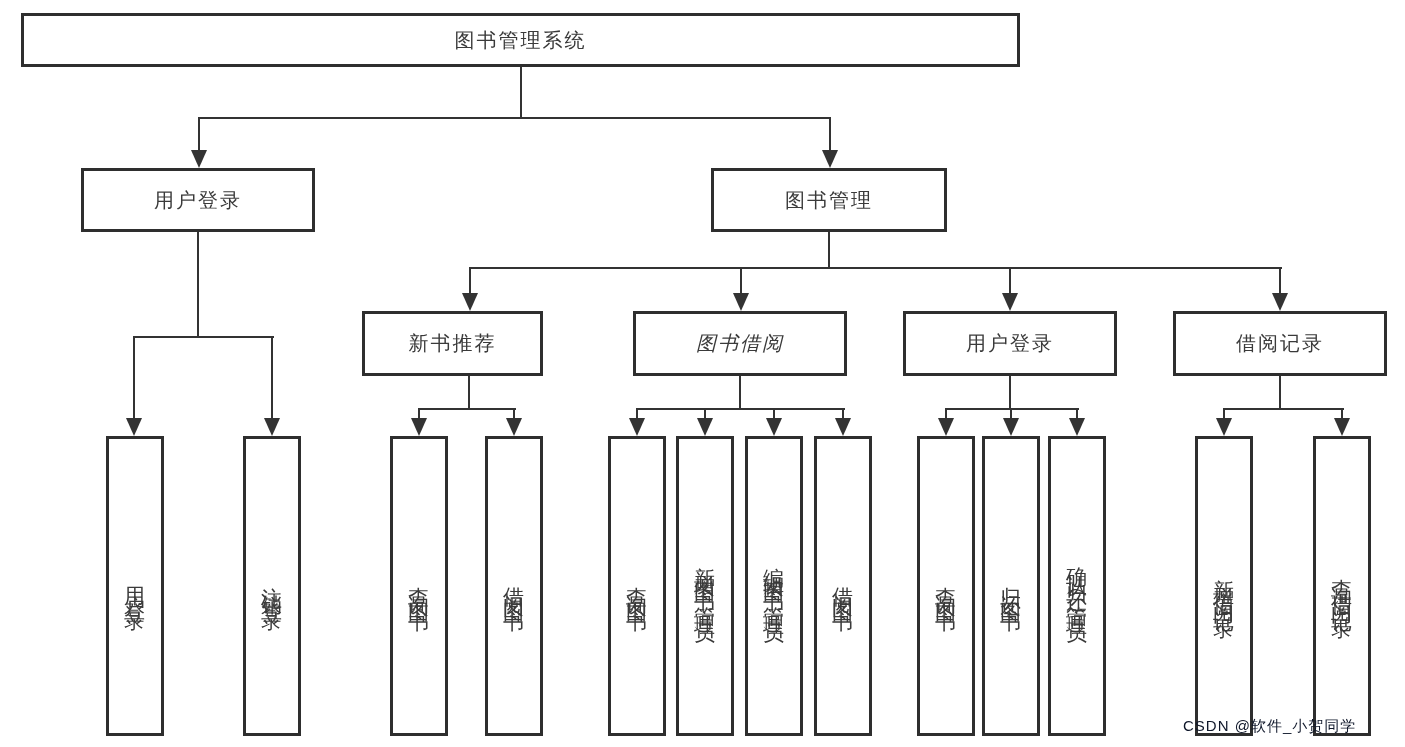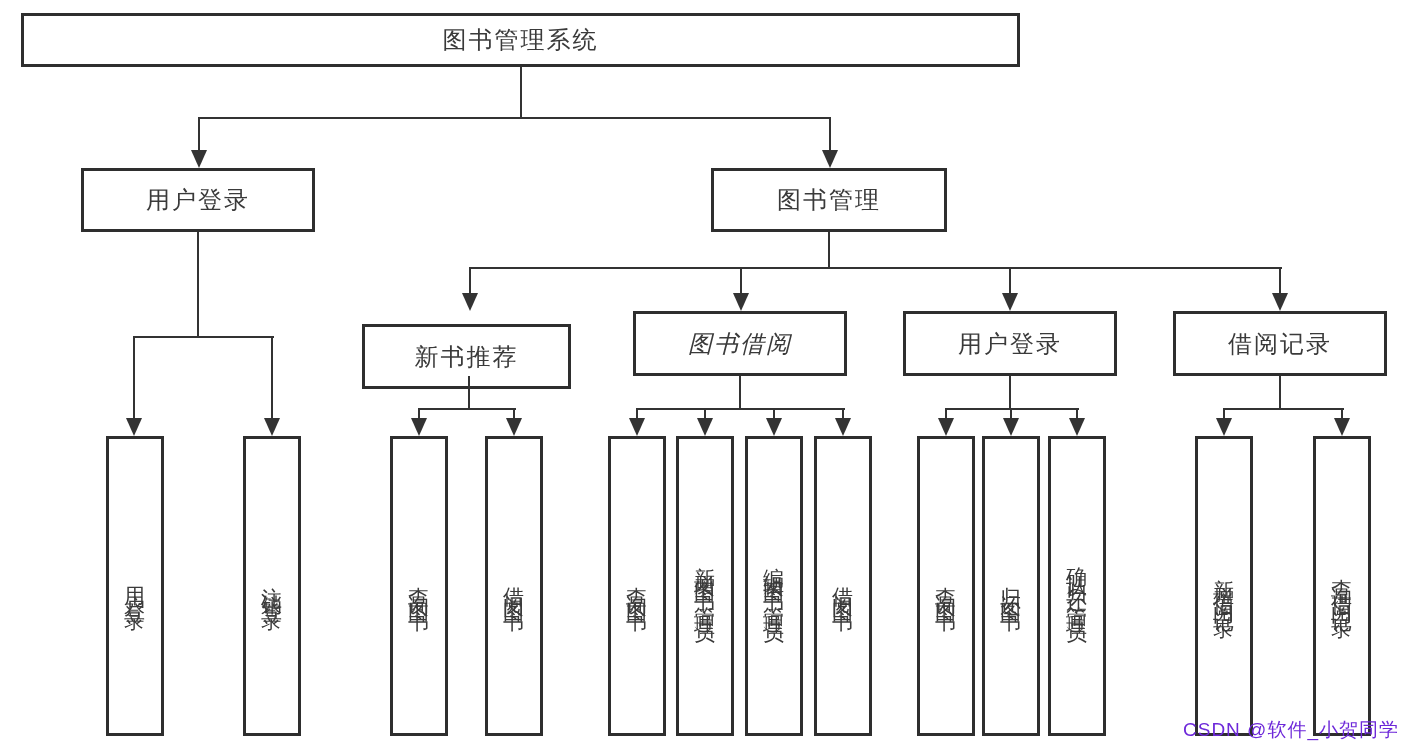--- a/index.html
+++ b/index.html
@@ -12,21 +12,21 @@
   }
   .box{
     position:absolute;
     box-sizing:border-box;
     background:#ffffff;
     border:3px solid #2e2e2e;
     display:flex;
     align-items:center;
     justify-content:center;
     color:#3a3a3a;
-    font-size:24px;
+    font-size:20px;
     letter-spacing:2px;
     white-space:nowrap;
   }
   .leaf{
     writing-mode:vertical-rl;
     text-orientation:mixed;
     font-size:21px;
     letter-spacing:8px;
     line-height:1;
   }
@@ -49,23 +49,23 @@
     transform:translateX(-50%);
     width:0;height:0;
     border-left:8px solid transparent;
     border-right:8px solid transparent;
     border-top:18px solid #333333;
   }
   .watermark{
     position:absolute;
     left:1183px;
     top:717px;
-    font-size:19px;
+    font-size:15px;
     letter-spacing:1px;
-    color:#6d28d9;
+    color:#0f172a;
     white-space:nowrap;
   }
 </style>
 </head>
 <body>
 
 <div id="stage">
 
   <div class="box" style="left:21px;top:13px;width:999px;height:54px;">
     <span>图书管理系统</span>
@@ -88,21 +88,21 @@
   <div class="arrow" style="left:133px;top:336px;height:82px;"></div>
   <div class="arrow" style="left:271px;top:336px;height:82px;"></div>
 
   <div class="vline" style="left:828px;top:232px;height:37px;"></div>
   <div class="hline" style="left:469px;top:267px;width:813px;"></div>
   <div class="arrow" style="left:469px;top:267px;height:26px;"></div>
   <div class="arrow" style="left:740px;top:267px;height:26px;"></div>
   <div class="arrow" style="left:1009px;top:267px;height:26px;"></div>
   <div class="arrow" style="left:1279px;top:267px;height:26px;"></div>
 
-  <div class="box" style="left:362px;top:311px;width:209px;height:65px;margin-top:13px;">
+  <div class="box" style="left:362px;top:311px;width:181px;height:65px;">
     <span>新书推荐</span>
   </div>
   <div class="box" style="left:633px;top:311px;width:214px;height:65px;font-style:italic;">
     <span>图书借阅</span>
   </div>
   <div class="box" style="left:903px;top:311px;width:214px;height:65px;">
     <span>用户登录</span>
   </div>
   <div class="box" style="left:1173px;top:311px;width:214px;height:65px;">
     <span>借阅记录</span>

